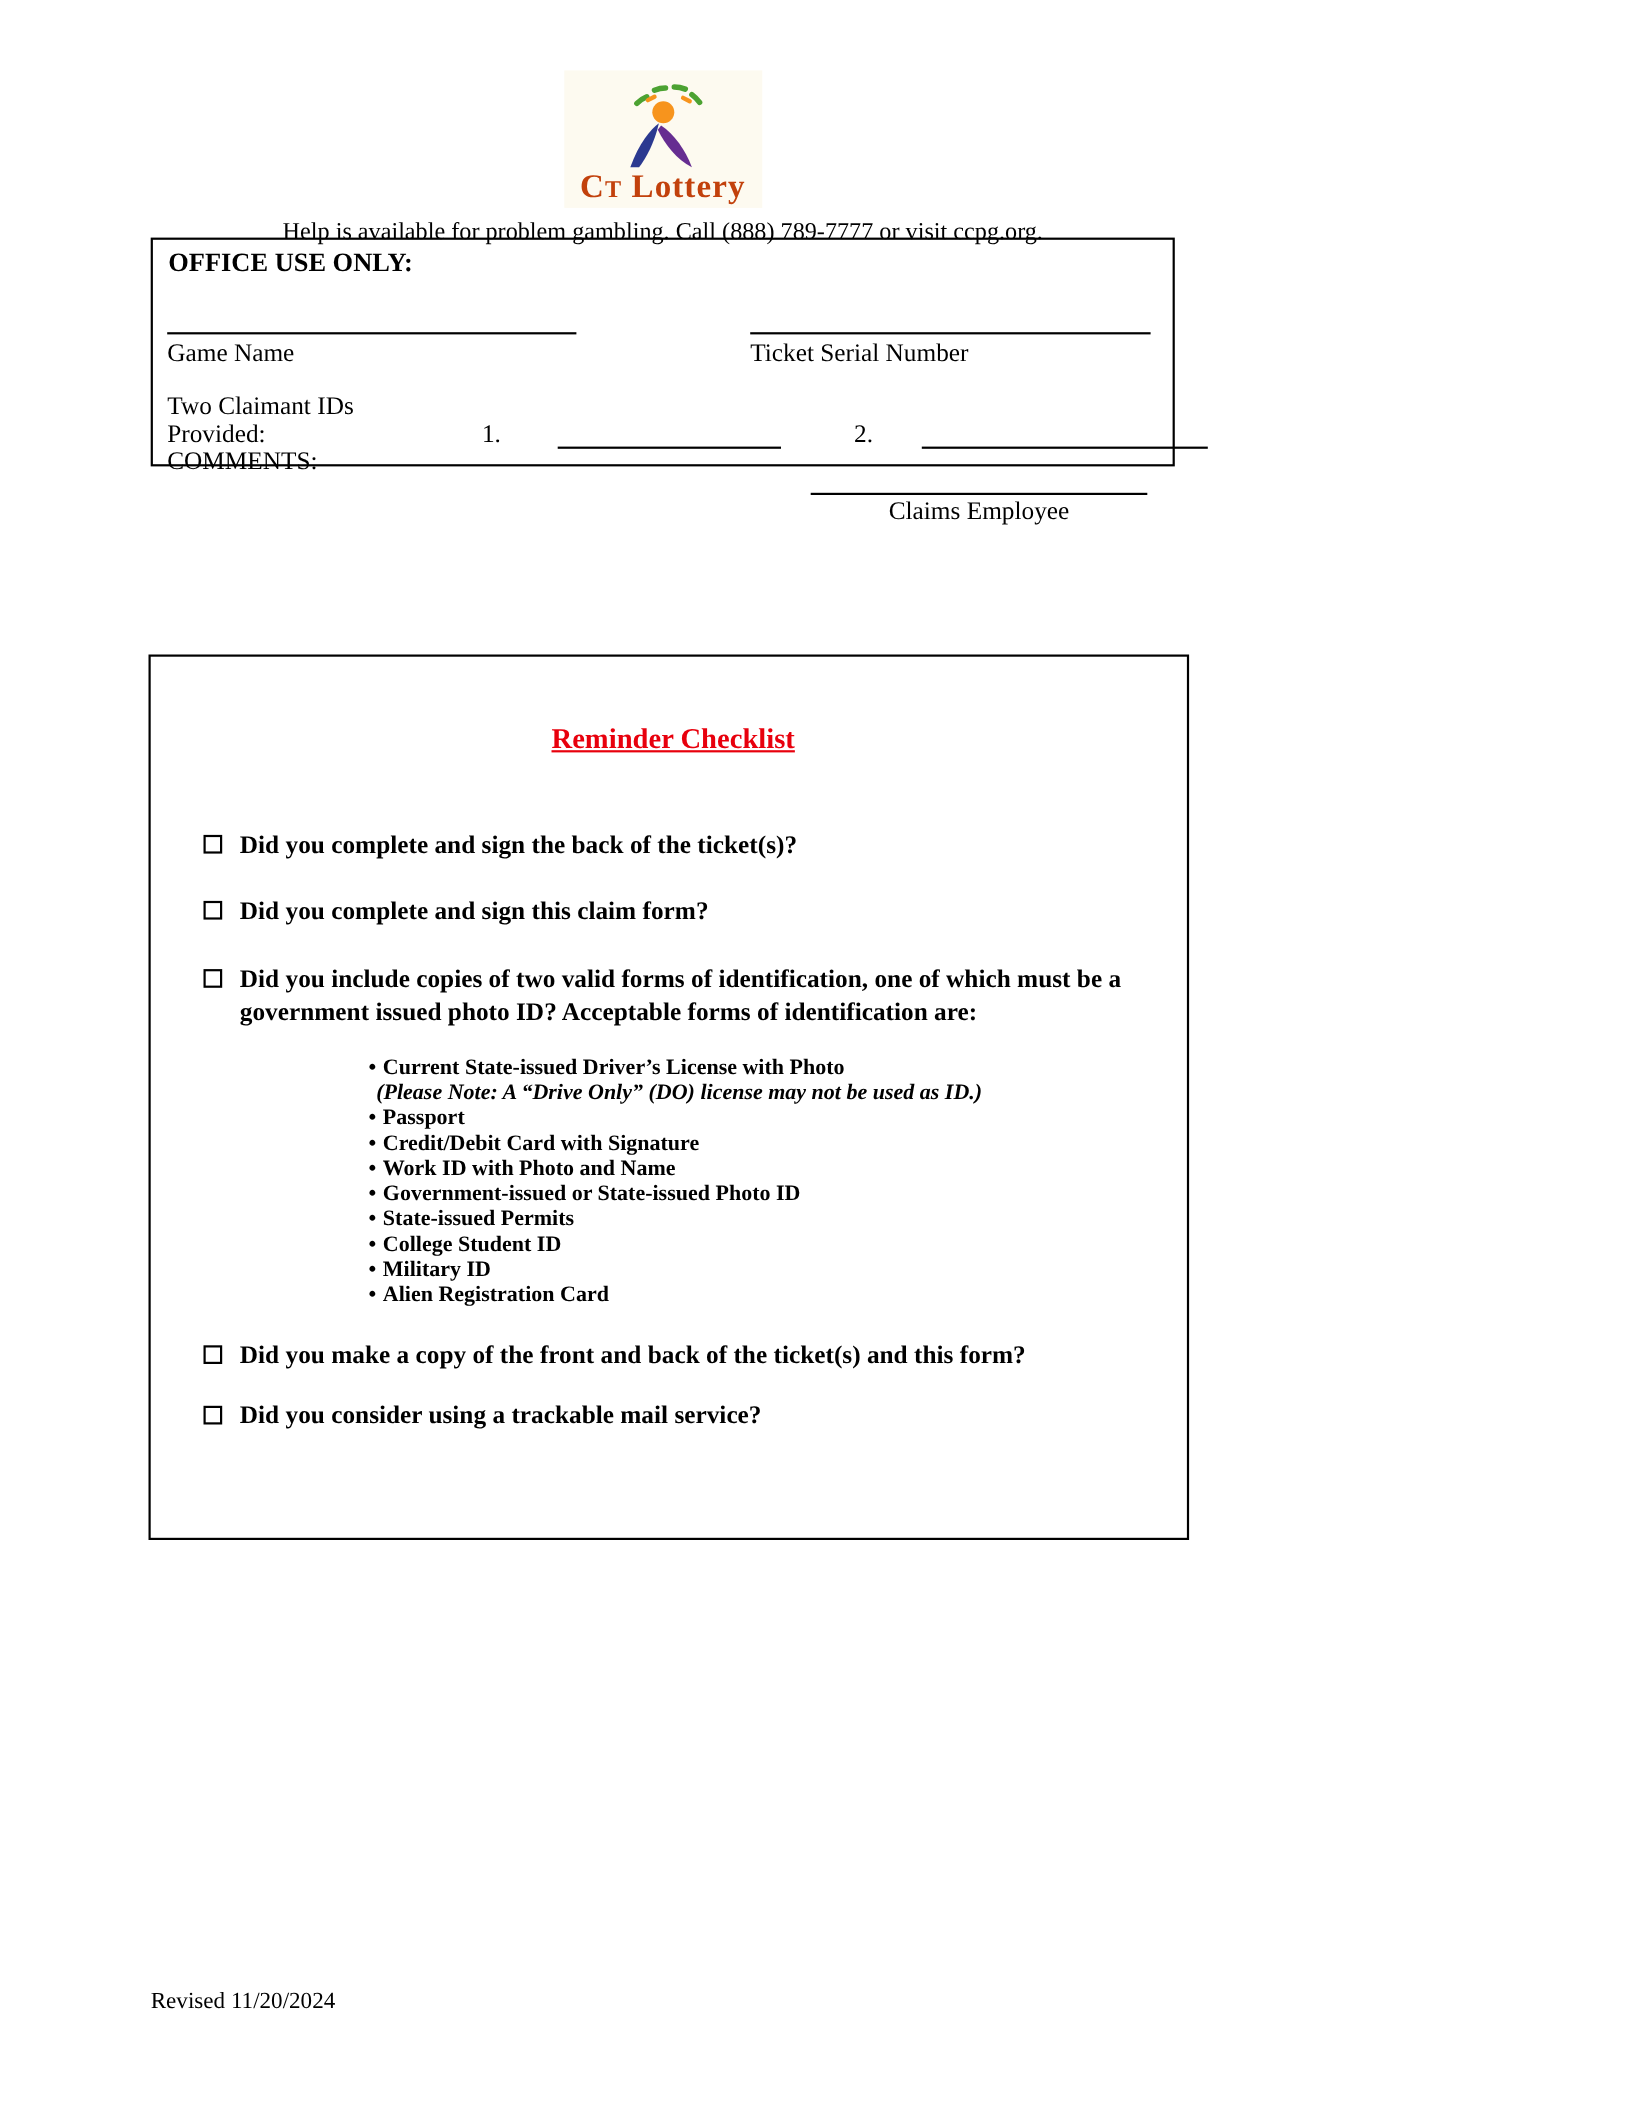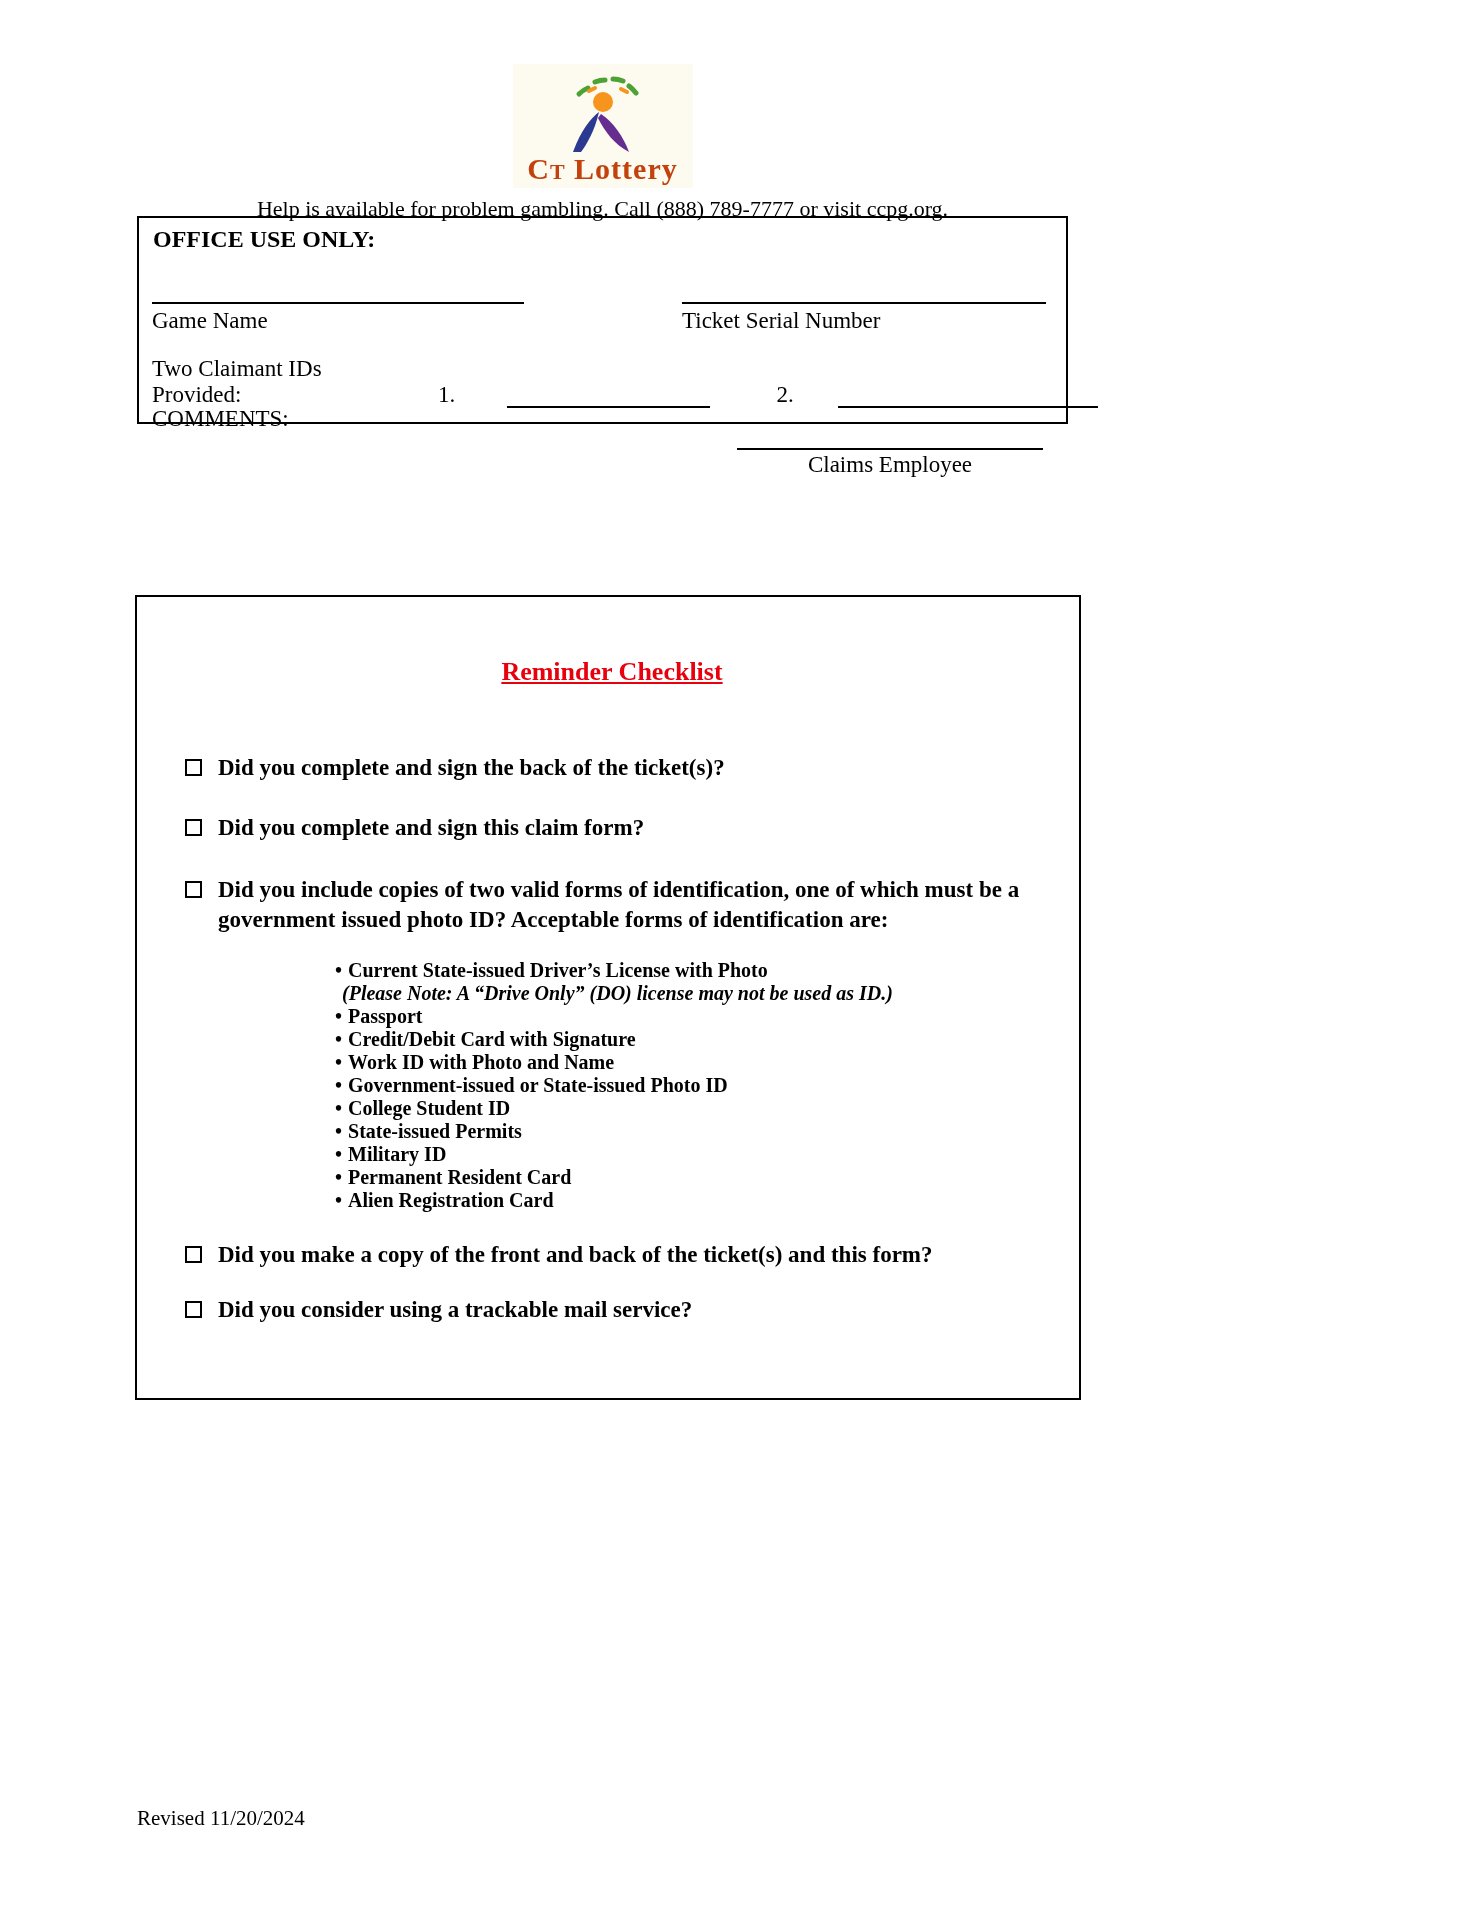--- a/index.html
+++ b/index.html
@@ -189,24 +189,23 @@
     <span>Did you include copies of two valid forms of identification, one of which must be a government issued photo ID? Acceptable forms of identification are:</span>
   </div>
 
   <div class="id-list">
     <div class="idline"><span class="b">•</span><span>Current State-issued Driver’s License with Photo</span></div>
     <div class="idline note"><span>(Please Note: A “Drive Only” (DO) license may not be used as ID.)</span></div>
     <div class="idline"><span class="b">•</span><span>Passport</span></div>
     <div class="idline"><span class="b">•</span><span>Credit/Debit Card with Signature</span></div>
     <div class="idline"><span class="b">•</span><span>Work ID with Photo and Name</span></div>
     <div class="idline"><span class="b">•</span><span>Government-issued or State-issued Photo ID</span></div>
+    <div class="idline"><span class="b">•</span><span>State-issued Permits</span></div>
     <div class="idline"><span class="b">•</span><span>College Student ID</span></div>
-    <div class="idline"><span class="b">•</span><span>State-issued Permits</span></div>
     <div class="idline"><span class="b">•</span><span>Military ID</span></div>
-    <div class="idline"><span class="b">•</span><span>Permanent Resident Card</span></div>
     <div class="idline"><span class="b">•</span><span>Alien Registration Card</span></div>
   </div>
 
   <div class="check-item ci-4">
     <span class="cb"></span>
     <span>Did you make a copy of the front and back of the ticket(s) and this form?</span>
   </div>
 
   <div class="check-item ci-5">
     <span class="cb"></span>

